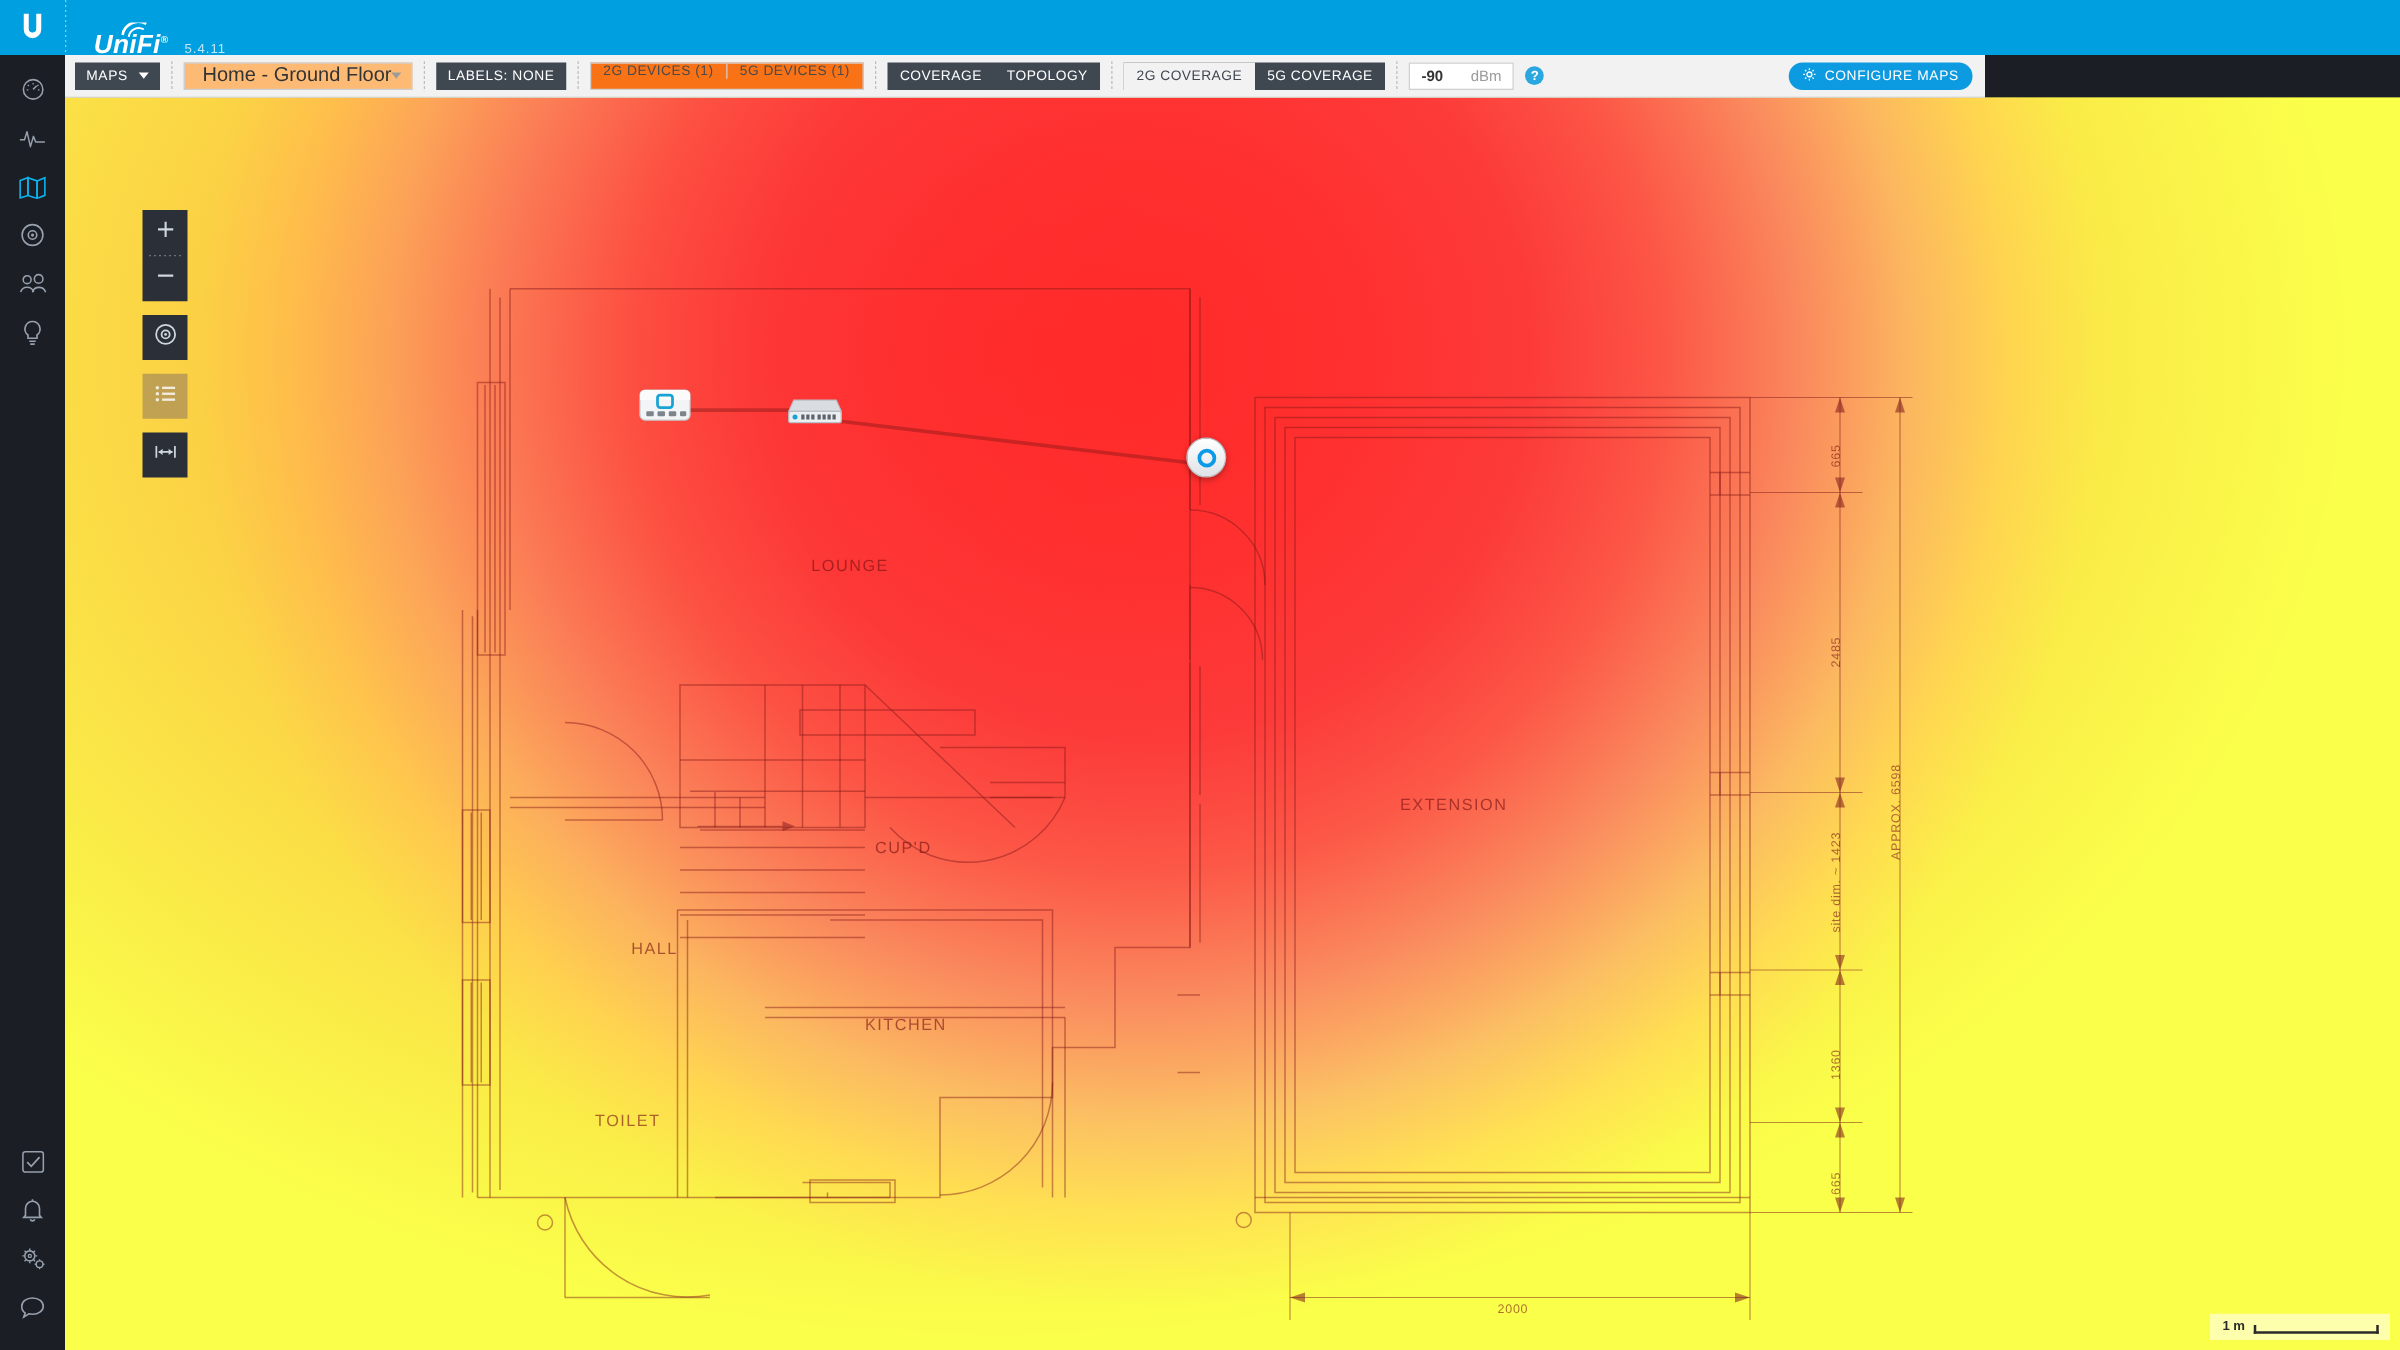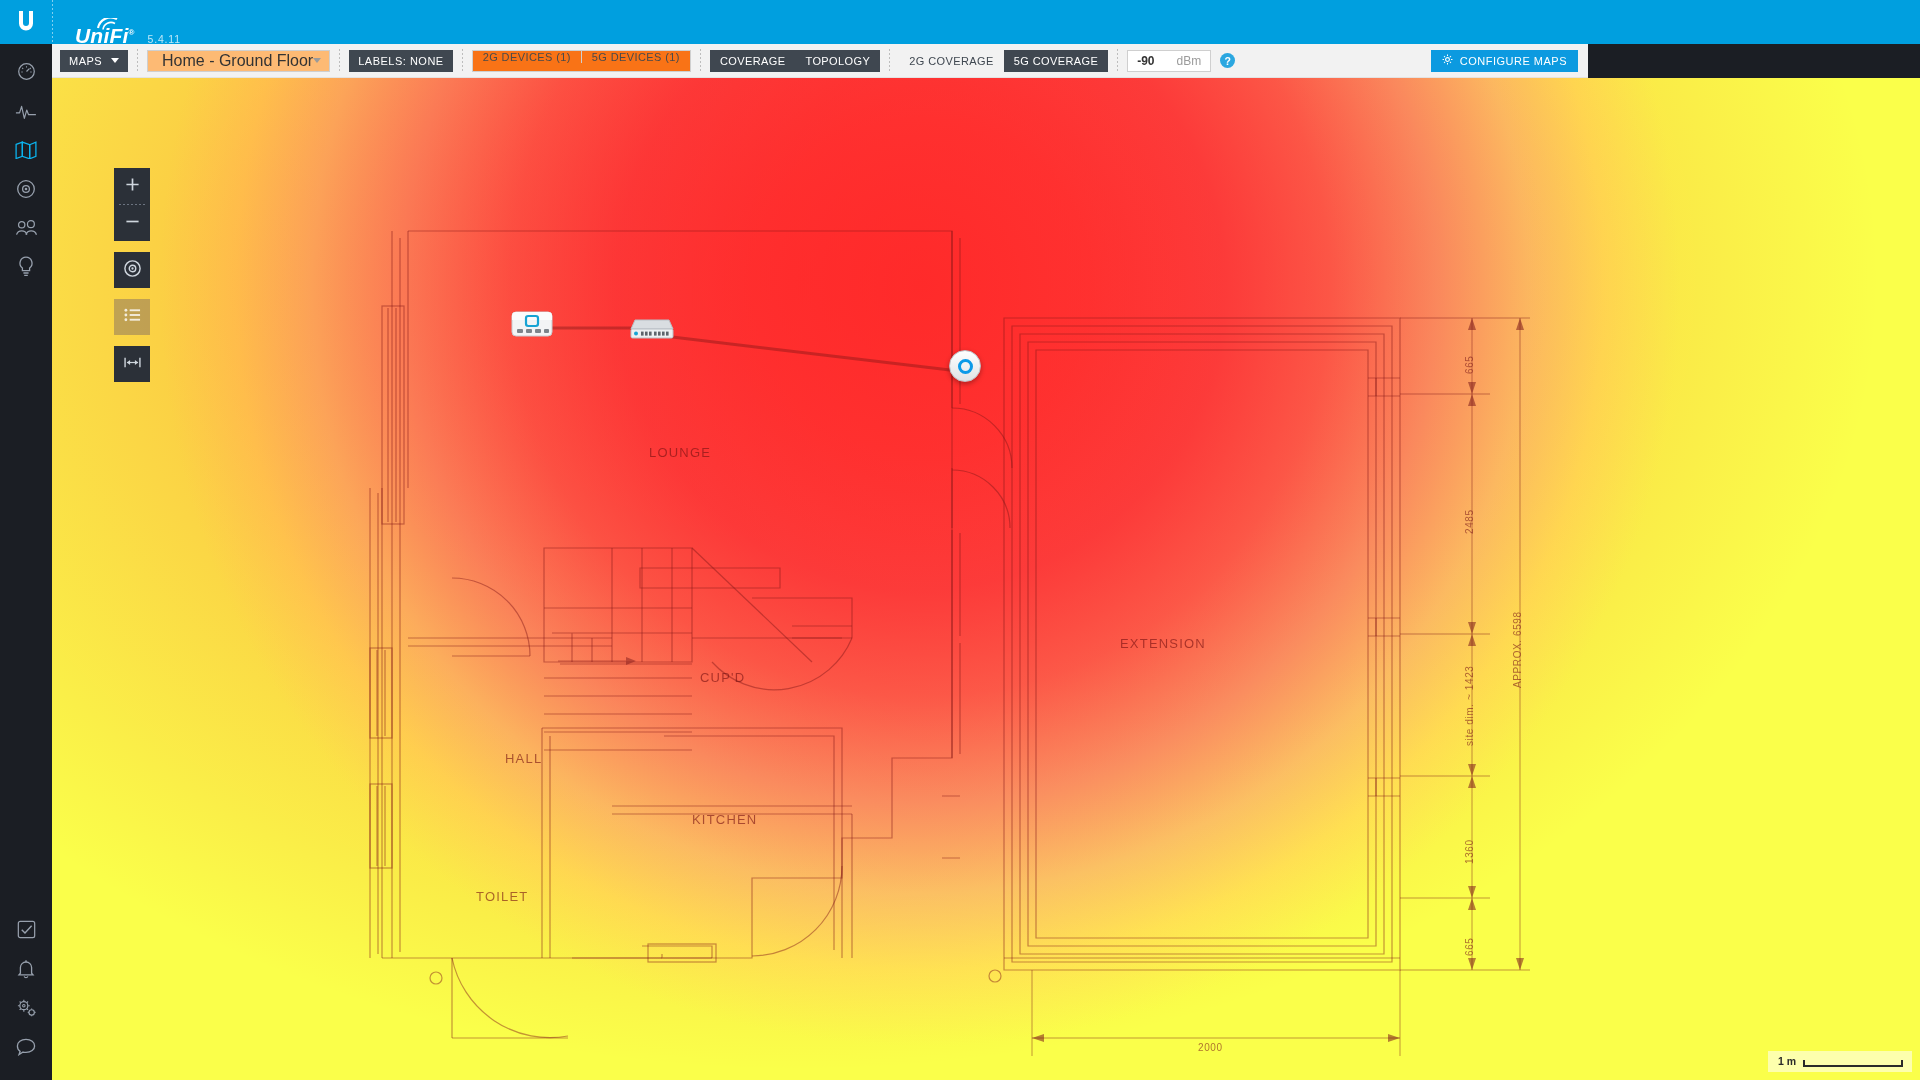--- a/index.html
+++ b/index.html
@@ -149,21 +149,21 @@
     background: #2ba7e0; color: #fff;
     font-size: 10.5px; font-weight: bold;
     display: flex; align-items: center; justify-content: center;
     margin-left: 9px; cursor: pointer;
   }
   .btn-blue {
     margin-left: auto;
     height: 22px; background: #0c9ae0; color: #fff;
     font-size: 11px; letter-spacing: .5px;
     display: flex; align-items: center; gap: 7px;
-    padding: 0 11px; cursor: pointer;
+    padding: 0 11px; cursor: pointer; border-radius: 11px;
   }
 
   
   .mapwrap {
     position: absolute; top: 78px; left: 52px;
     width: 1868px; height: 1002px;
     overflow: hidden;
     background: #ffff4d;
   }
   .heat {

